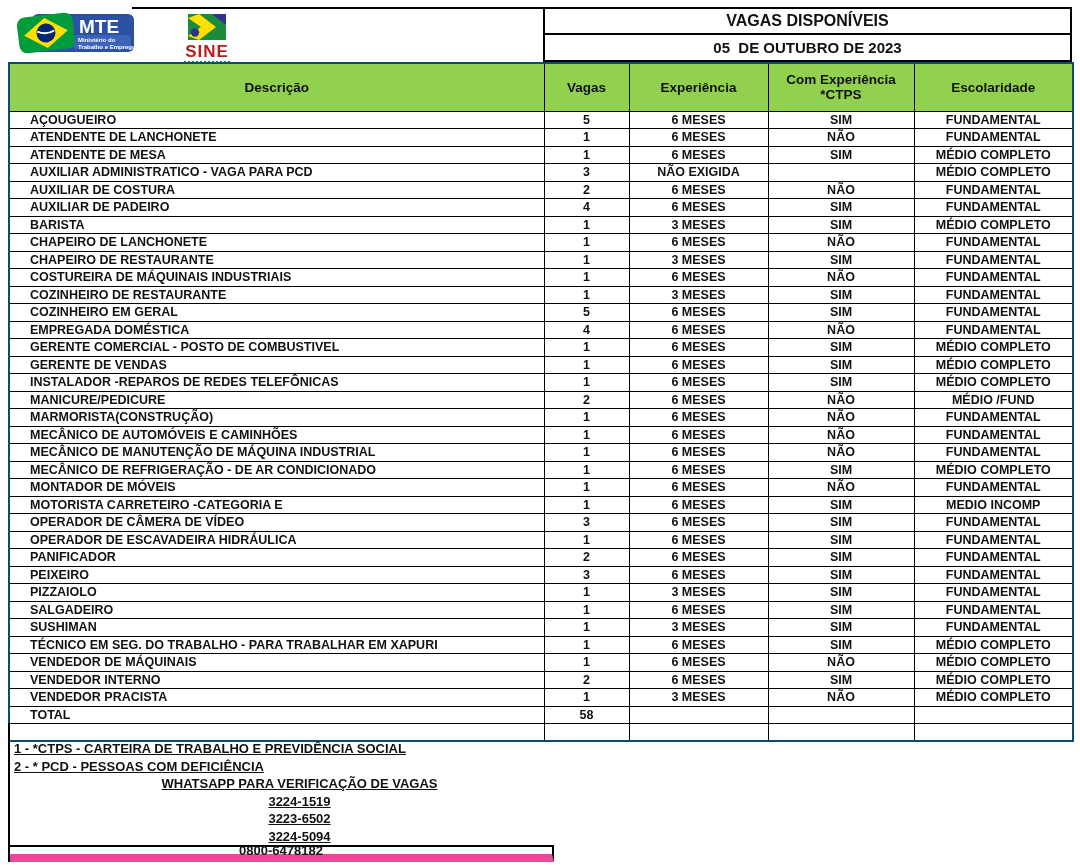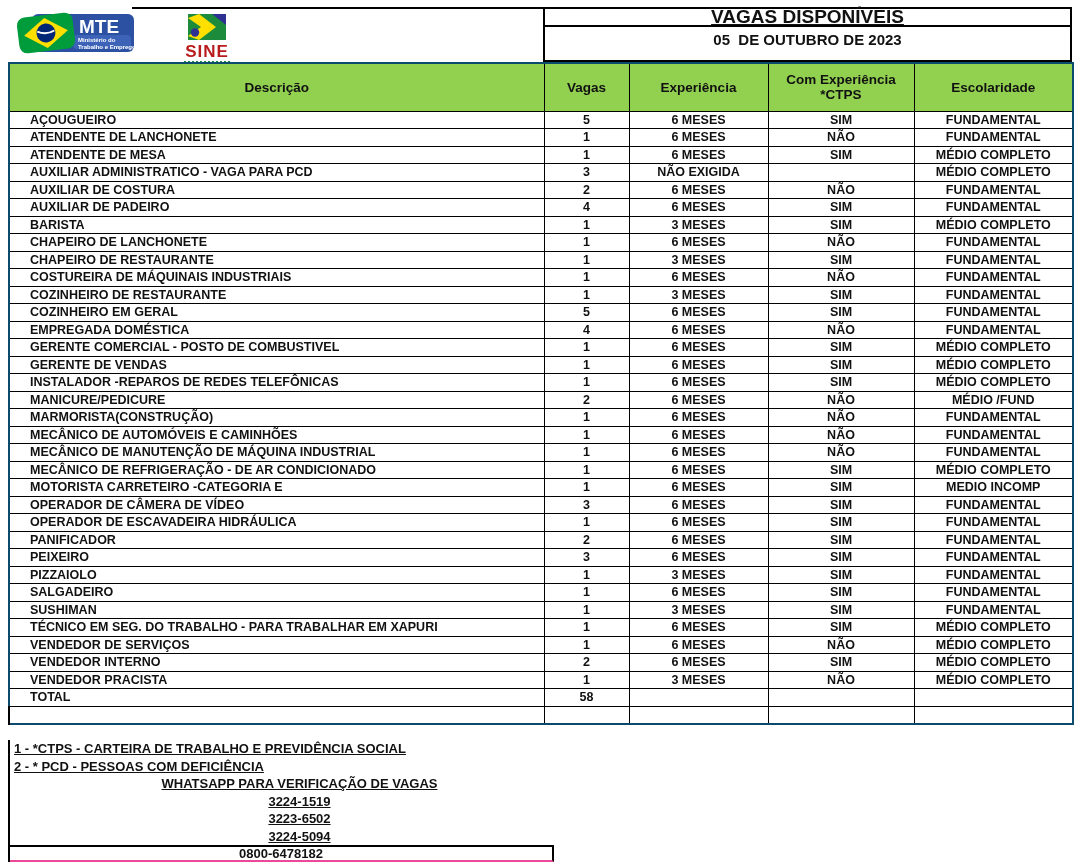--- a/index.html
+++ b/index.html
@@ -27,24 +27,23 @@
   }
   .sine-strip {
     margin: 1px auto 0 auto; width: 46px; height: 3px;
     background: repeating-linear-gradient(90deg, #1C8C3C 0 2px, #ffffff 2px 4px);
   }
   .title-box {
     position: absolute; left: 543px; top: 7px; width: 529px; height: 55px;
     border: 2px solid #000;
   }
   .title-row {
-    height: 18px; border-bottom: 2px solid #000;
+    height: 26px; border-bottom: 2px solid #000;
     display: flex; align-items: center; justify-content: center;
-    font-size: 19px;
-    text-decoration: underline;
+    font-size: 16px;
   }
   .date-row {
     height: 24px;
     display: flex; align-items: center; justify-content: center;
     font-size: 15px; white-space: pre;
   }
   
   table.vac {
     position: absolute; left: 8px; top: 62px; width: 1064px;
     border-collapse: collapse; table-layout: fixed;
@@ -74,21 +73,21 @@
   .footer-block {
     position: absolute; left: 8px; top: 740px; width: 546px; height: 122px;
     border-left: 2px solid #000;
     font-size: 13px;
     text-decoration: underline;
   }
   .footer-note { line-height: 17.5px; padding-left: 4px; white-space: pre; }
   .footer-center { line-height: 17.5px; text-align: center; padding-left: 35px; }
   .hotline-row {
     position: absolute; left: 0; bottom: 0; width: 100%; height: 17px;
-    border-top: 2px solid #000; border-bottom: 2px solid #ec4899; border-right: 2px solid #000;
+    border-top: 2px solid #000; border-bottom: 8px solid #ec4899; border-right: 2px solid #000;
     display: flex; align-items: center; justify-content: center;
     font-size: 13px;
   }
 </style>
 </head>
 <body>
 
 <div class="page">
 
   <div class="top-rule"></div>
@@ -285,20 +284,27 @@
           <td class="ctr">FUNDAMENTAL</td>
         </tr>
         <tr>
           <td class="desc">MECÂNICO DE REFRIGERAÇÃO - DE AR CONDICIONADO</td>
           <td class="ctr">1</td>
           <td class="ctr">6 MESES</td>
           <td class="ctr">SIM</td>
           <td class="ctr">MÉDIO COMPLETO</td>
         </tr>
         <tr>
+          <td class="desc">MONTADOR DE MÓVEIS</td>
+          <td class="ctr">1</td>
+          <td class="ctr">6 MESES</td>
+          <td class="ctr">NÃO</td>
+          <td class="ctr">FUNDAMENTAL</td>
+        </tr>
+        <tr>
           <td class="desc">MOTORISTA CARRETEIRO -CATEGORIA E</td>
           <td class="ctr">1</td>
           <td class="ctr">6 MESES</td>
           <td class="ctr">SIM</td>
           <td class="ctr">MEDIO INCOMP</td>
         </tr>
         <tr>
           <td class="desc">OPERADOR DE CÂMERA DE VÍDEO</td>
           <td class="ctr">3</td>
           <td class="ctr">6 MESES</td>
@@ -348,21 +354,21 @@
           <td class="ctr">FUNDAMENTAL</td>
         </tr>
         <tr>
           <td class="desc">TÉCNICO EM SEG. DO TRABALHO - PARA TRABALHAR EM XAPURI</td>
           <td class="ctr">1</td>
           <td class="ctr">6 MESES</td>
           <td class="ctr">SIM</td>
           <td class="ctr">MÉDIO COMPLETO</td>
         </tr>
         <tr>
-          <td class="desc">VENDEDOR DE SERVIÇOS</td>
+          <td class="desc">VENDEDOR DE MÁQUINAIS</td>
           <td class="ctr">1</td>
           <td class="ctr">6 MESES</td>
           <td class="ctr">NÃO</td>
           <td class="ctr">MÉDIO COMPLETO</td>
         </tr>
         <tr>
           <td class="desc">VENDEDOR INTERNO</td>
           <td class="ctr">2</td>
           <td class="ctr">6 MESES</td>
           <td class="ctr">SIM</td>

